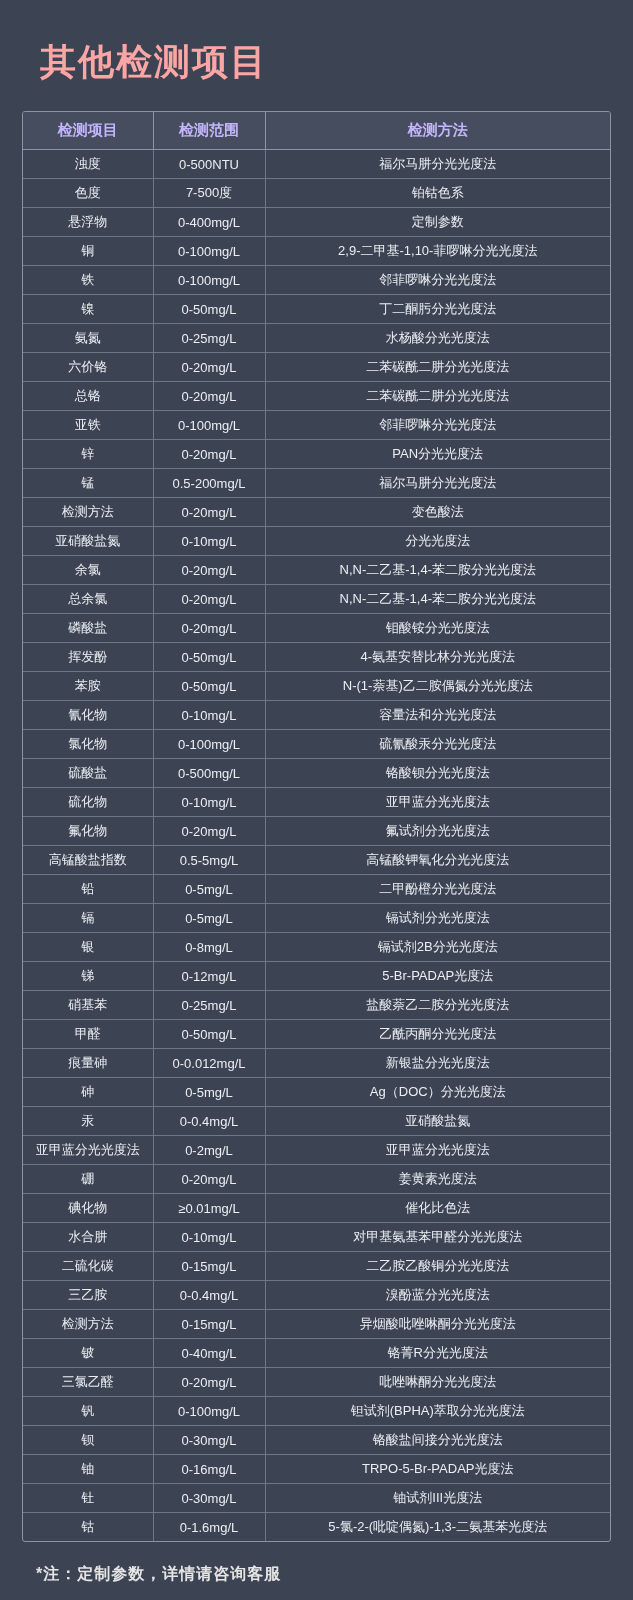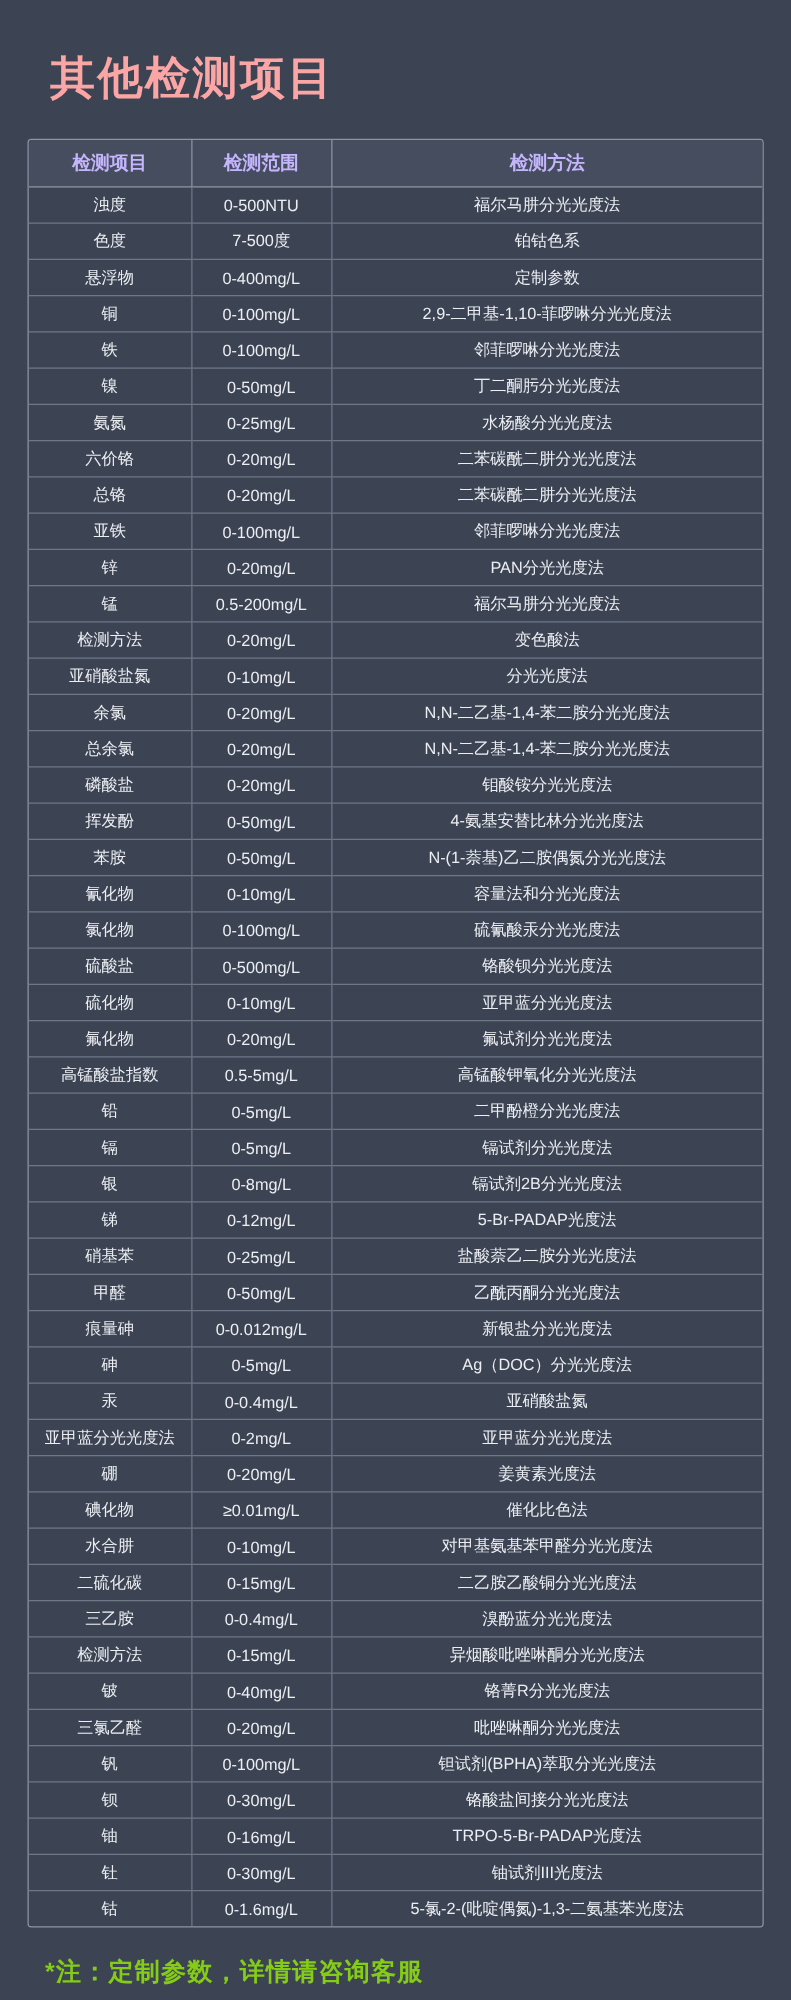--- a/index.html
+++ b/index.html
@@ -59,22 +59,22 @@
     white-space: nowrap;
     overflow: hidden;
     text-overflow: ellipsis;
   }
   table.spec td:last-child { border-right: none; text-align: center; }
   table.spec tr:last-child td { border-bottom: none; }
   col.c1 { width: 130px; }
   col.c2 { width: 112px; }
   col.c3 { width: auto; }
   .note {
-    color: #84cc16;
-    font-size: 20px;
+    color: #e5e5e5;
+    font-size: 16px;
     font-weight: bold;
     margin: 22px 0 0 14px;
     letter-spacing: 1px;
   }
 </style>
 </head>
 <body>
 
 <div class="page">
 

